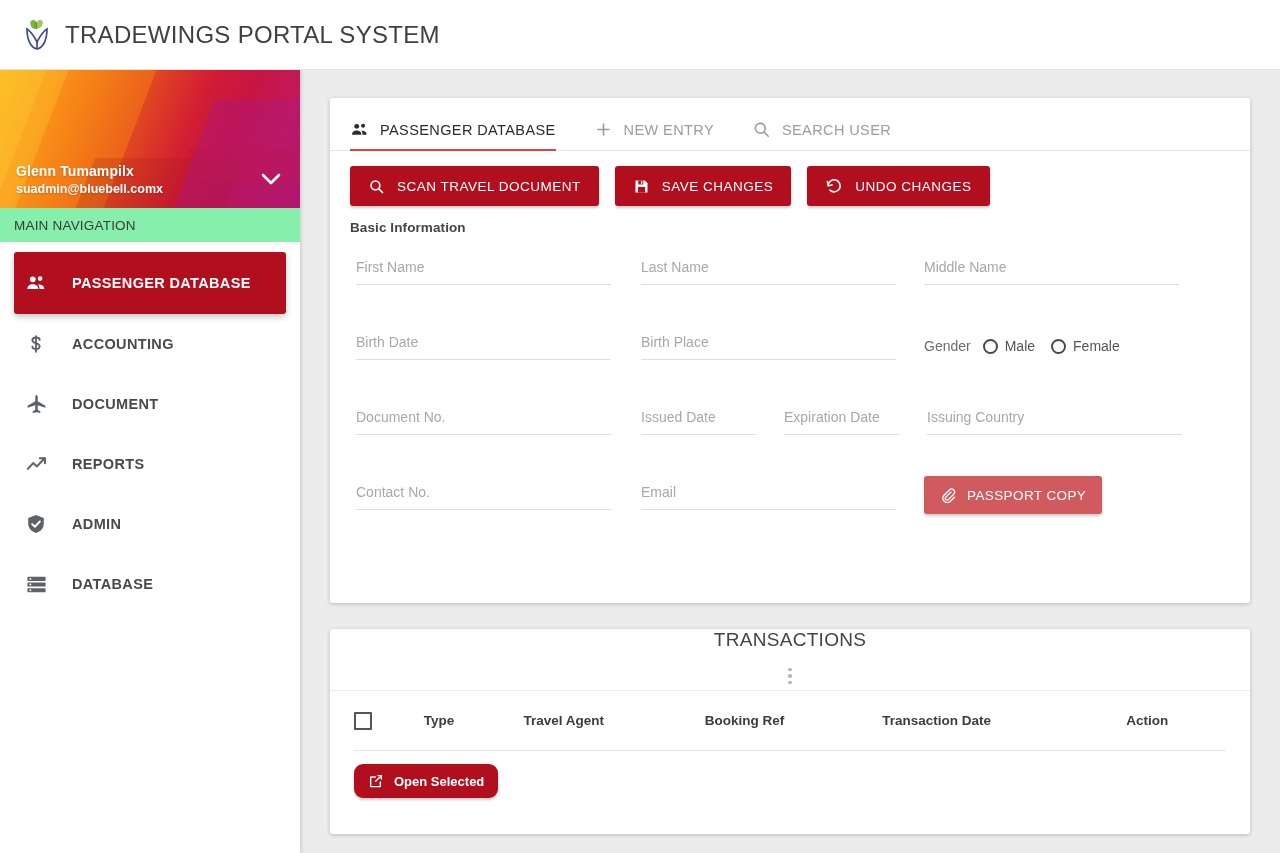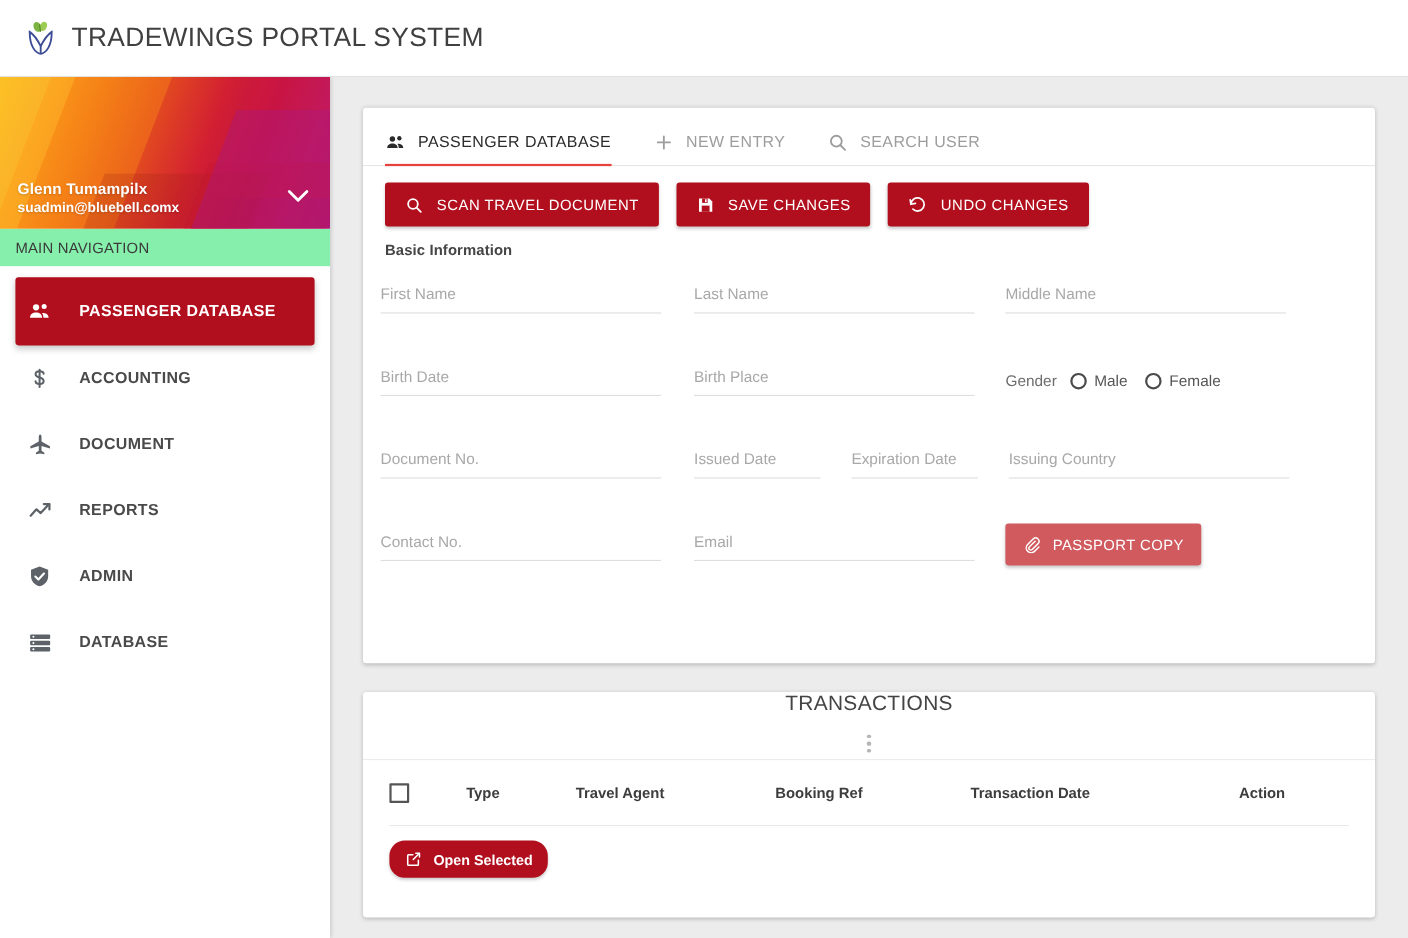--- a/index.html
+++ b/index.html
@@ -175,21 +175,21 @@
     white-space: nowrap;
   }
   .btn .b-icon { margin-right: 12px; display: flex; align-items: center; }
 
   .section-label {
     padding: 14px 0 0 20px;
     font-size: 13.5px; font-weight: 700; color: #454545;
     letter-spacing: .1px;
   }
 
-  .form-body { padding: 22px 20px 0 16px; }
+  .form-body { padding: 22px 20px 0 26px; }
   .form-row { display: flex; height: 75px; }
   .field { position: relative; }
   .field input {
     width: 100%;
     border: none;
     border-bottom: 1px solid #dedede;
     outline: none;
     background: transparent;
     font-family: "Liberation Sans", sans-serif;
     font-size: 14px;
@@ -264,21 +264,21 @@
   .th-agent { width: 182px; }
   .th-ref   { width: 178px; }
   .th-date  { width: 245px; }
   .th-action{ width: 100px; }
 
   .btn-open {
     display: inline-flex; align-items: center;
     height: 34px; padding: 0 14px;
     margin: 13px 0 0 0;
     background: #b10f1d; color: #fff;
-    border: none; border-radius: 14px;
+    border: none; border-radius: 9px;
     font-size: 13px; font-weight: 700;
     cursor: pointer;
     box-shadow: 0 2px 3px rgba(0,0,0,.2);
   }
   .btn-open .b-icon { margin-right: 10px; display: flex; align-items: center; }
 
   .scrollbar-v {
     position: absolute; top: 70px; right: 0;
     width: 6px; height: 783px;
     background: transparent; z-index: 35;

